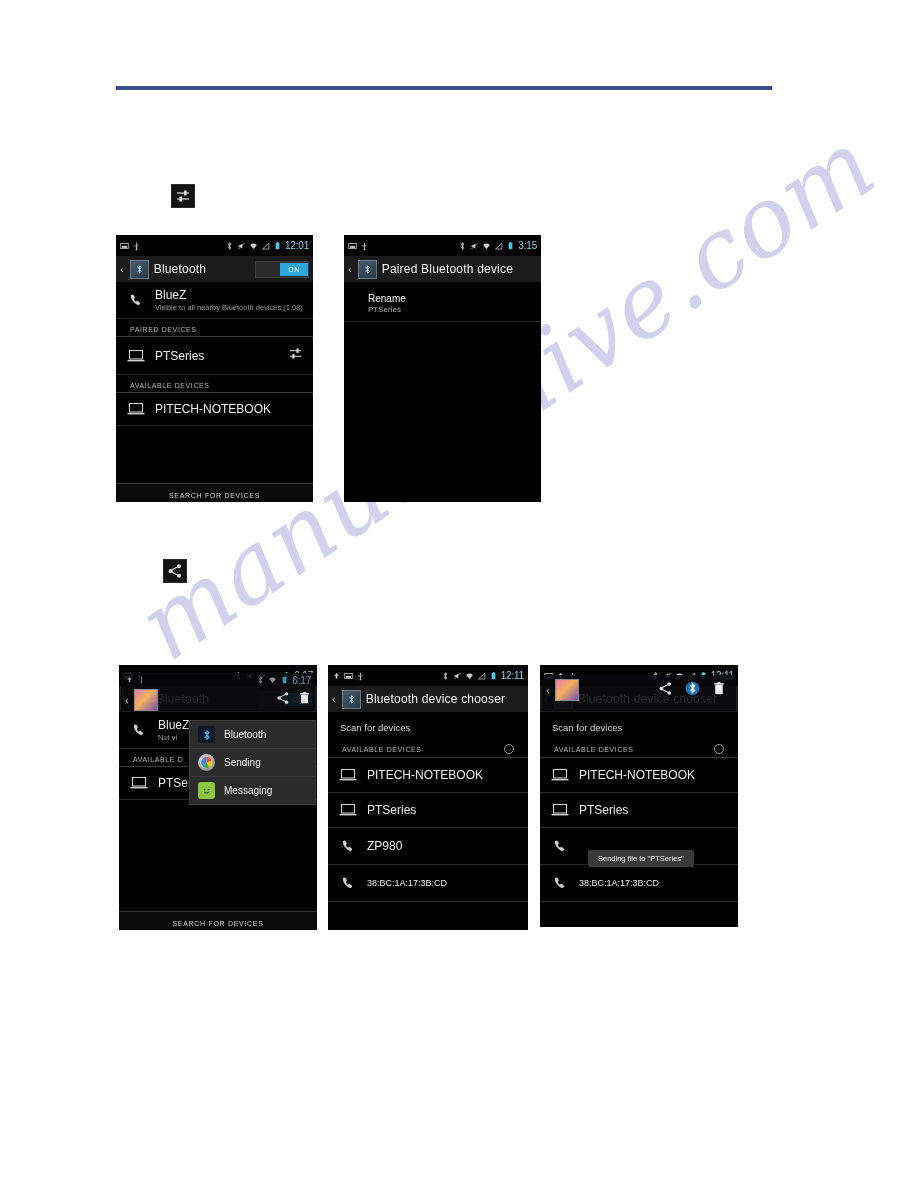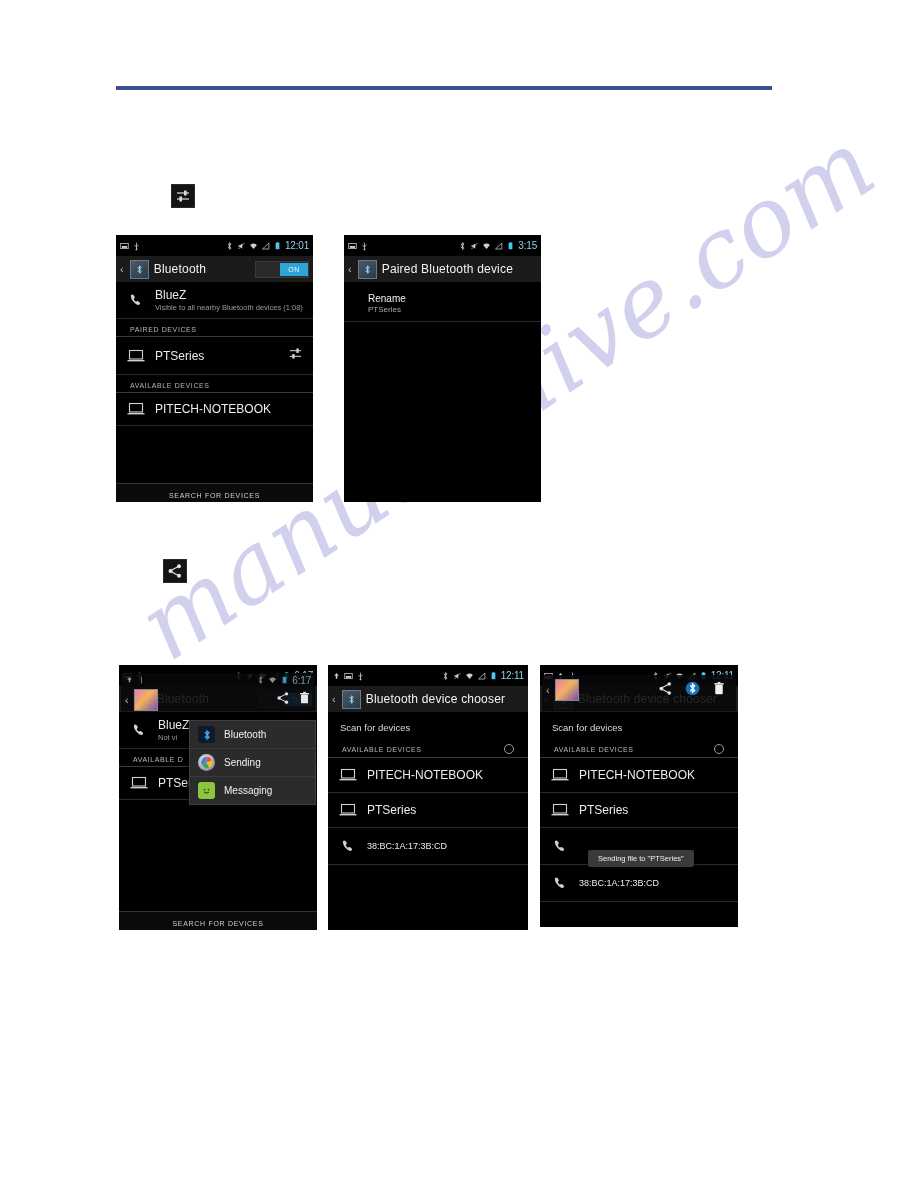--- a/index.html
+++ b/index.html
@@ -692,20 +692,28 @@
       <div class="row" style="padding:10px;">
         <span class="glyph">
           <svg width="18" height="14" viewBox="0 0 18 14">
               <rect x="2.5" y="1.5" width="13" height="8.5" fill="none" stroke="#cfcfcf" stroke-width="1.1"></rect>
               <rect x="0.5" y="11" width="17" height="1.4" fill="#cfcfcf"></rect>
             </svg>
         </span>
         <span class="title">PTSeries</span>
       </div>
 
+      <div class="row" style="padding:10px;">
+        <span class="glyph">
+          <svg width="16" height="16" viewBox="0 0 16 16">
+              <path d="M3 3 q1.5-1 2.5 0 l1.2 1.8 q.5 .8-.4 1.5 -.9 .7 .2 2.1 1.1 1.4 2 .8 .9-.6 1.6 0 l1.6 1.3 q1 .9-.2 2-1.2 1.1-3.6-.6 -2.4-1.7-4-4.2 -1.6-2.5-.9-4.7z" fill="#cfcfcf"></path>
+            </svg>
+        </span>
+        <span class="title">ZP980</span>
+      </div>
 
       <div class="row" style="padding:10px;">
         <span class="glyph">
           <svg width="16" height="16" viewBox="0 0 16 16">
               <path d="M3 3 q1.5-1 2.5 0 l1.2 1.8 q.5 .8-.4 1.5 -.9 .7 .2 2.1 1.1 1.4 2 .8 .9-.6 1.6 0 l1.6 1.3 q1 .9-.2 2-1.2 1.1-3.6-.6 -2.4-1.7-4-4.2 -1.6-2.5-.9-4.7z" fill="#cfcfcf"></path>
             </svg>
         </span>
         <span class="title" style="font-size:9px;">38:BC:1A:17:3B:CD</span>
       </div>
     </div>

